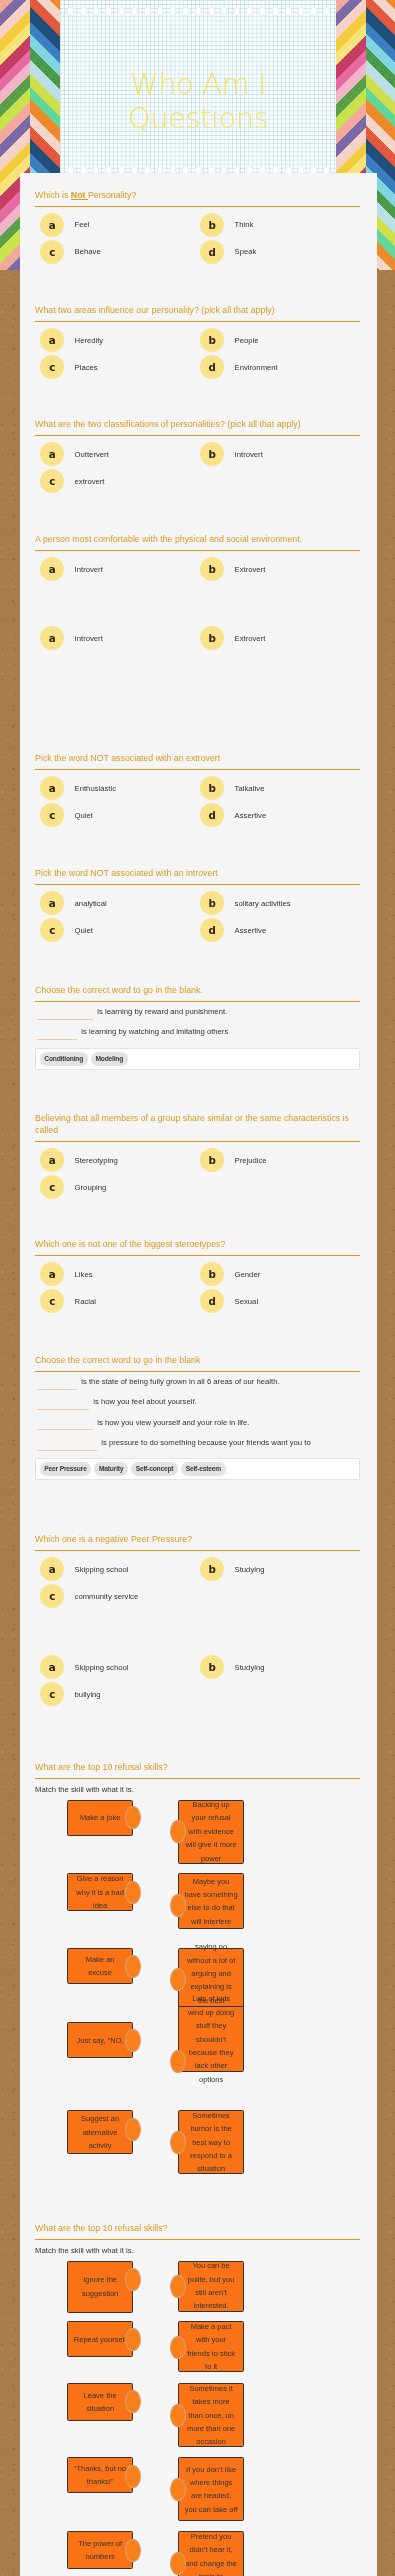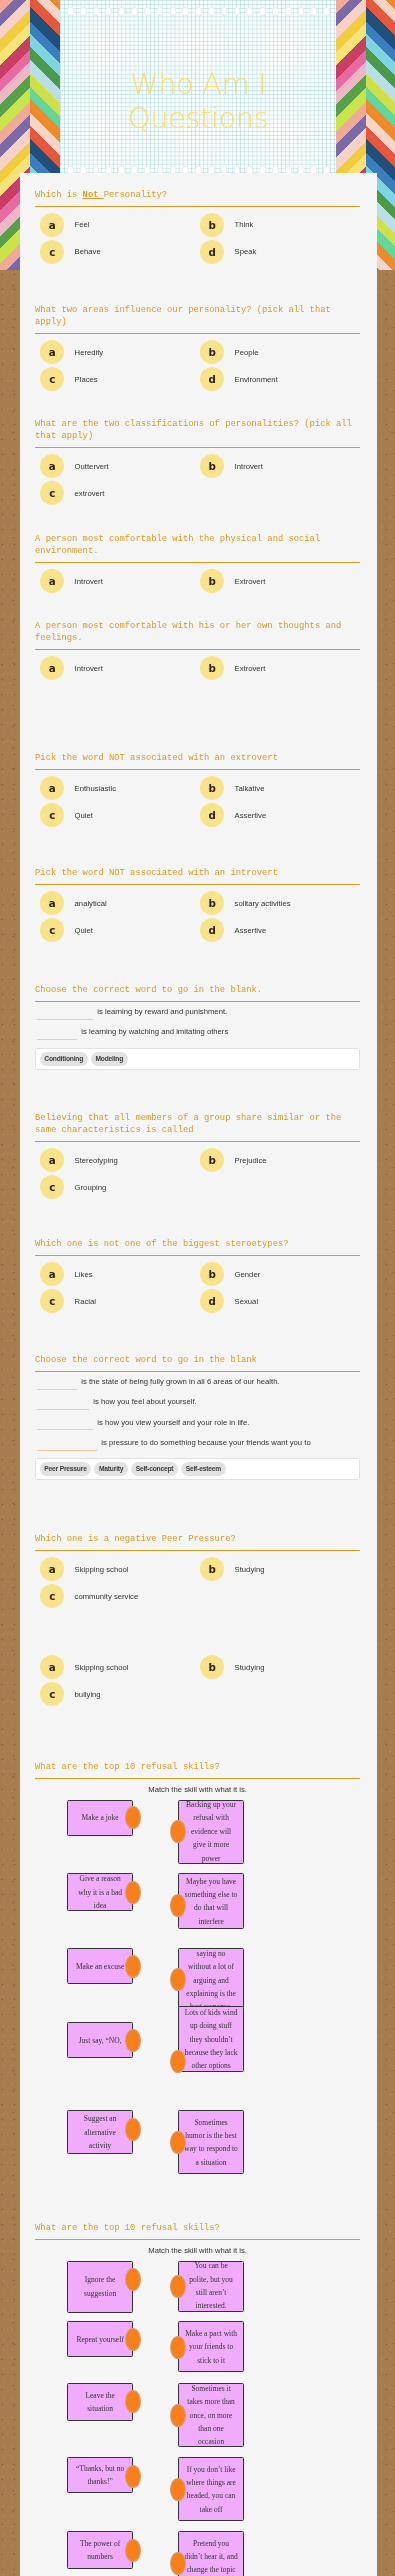--- a/index.html
+++ b/index.html
@@ -69,21 +69,21 @@
   
   .card {
     position: absolute; left: 19.6px; top: 173px; width: 357px; height: 2634px;
     background: #f5f5f5;
     padding: 0 15.5px;
   }
   .question {
     position: absolute; left: 15.5px; width: 325px;
   }
   .q-title {
-    font-family: Liberation Mono, monospace;
+    font-family: Liberation Sans, sans-serif;
     font-size: 8.8px; line-height: 12px;
     color: #d99a1f;
     font-weight: 300;
     padding-bottom: 5.2px;
     border-bottom: 0.5px solid #d99a1f;
   }
   .q-title u { text-decoration: underline; font-weight: 700; }
   .options {
     display: grid; grid-template-columns: 160px 160px;
     row-gap: 3.1px; padding: 6.2px 5.2px 0 5.2px;
@@ -112,28 +112,27 @@
   }
   .word-bank {
     margin-top: 4.1px; background: #fff; border: 0.5px solid #e2e2e2;
     border-radius: 1.5px; padding: 3.1px 3.6px; display: flex; gap: 3.1px;
   }
   .chip {
     background: #e2e2e2; border-radius: 8.2px; padding: 3.6px 4.6px;
     font-size: 6.7px; font-weight: 700; color: #3a3a3a; cursor: grab;
     letter-spacing: -0.2px;
   }
-  .match-intro { font-size: 7.7px; color: #333; padding-top: 6.2px; text-align: center; }
+  .match-intro { font-size: 7.7px; color: #333; padding-top: 6.2px; }
   .match-grid { position: relative; width: 325px; }
   .m-box {
-    position: absolute; background: #f0abfc; border: 0.5px solid #333;
+    position: absolute; background: #f97316; border: 0.5px solid #333;
     border-radius: 1.5px; display: flex; align-items: center; justify-content: center;
     text-align: center; font-size: 7.5px; line-height: 13.4px; color: #333;
     padding: 2.1px 5.2px;
-    font-family: Liberation Serif, serif;
   }
   .m-left { left: 32px; width: 66px; }
   .m-right { left: 143px; width: 66px; }
   .dot {
     position: absolute; width: 15.5px; height: 23px; border-radius: 50%;
     background: #f97f1a; border: 0.5px solid #d4a07a; cursor: pointer;
   }
 </style>
 </head>
 <body>
@@ -267,21 +266,20 @@
           <span class="opt-text">Introvert</span>
         </div>
       <div class="option">
           <div class="opt-letter">b</div>
           <span class="opt-text">Extrovert</span>
         </div>
     </div>
   </div>
 
   <div class="question" style="top:447px">
-    <div class="q-title">A person most comfortable with his or her own thoughts and feelings.</div>
     <div class="options">
       <div class="option">
           <div class="opt-letter">a</div>
           <span class="opt-text">Introvert</span>
         </div>
       <div class="option">
           <div class="opt-letter">b</div>
           <span class="opt-text">Extrovert</span>
         </div>
     </div>

